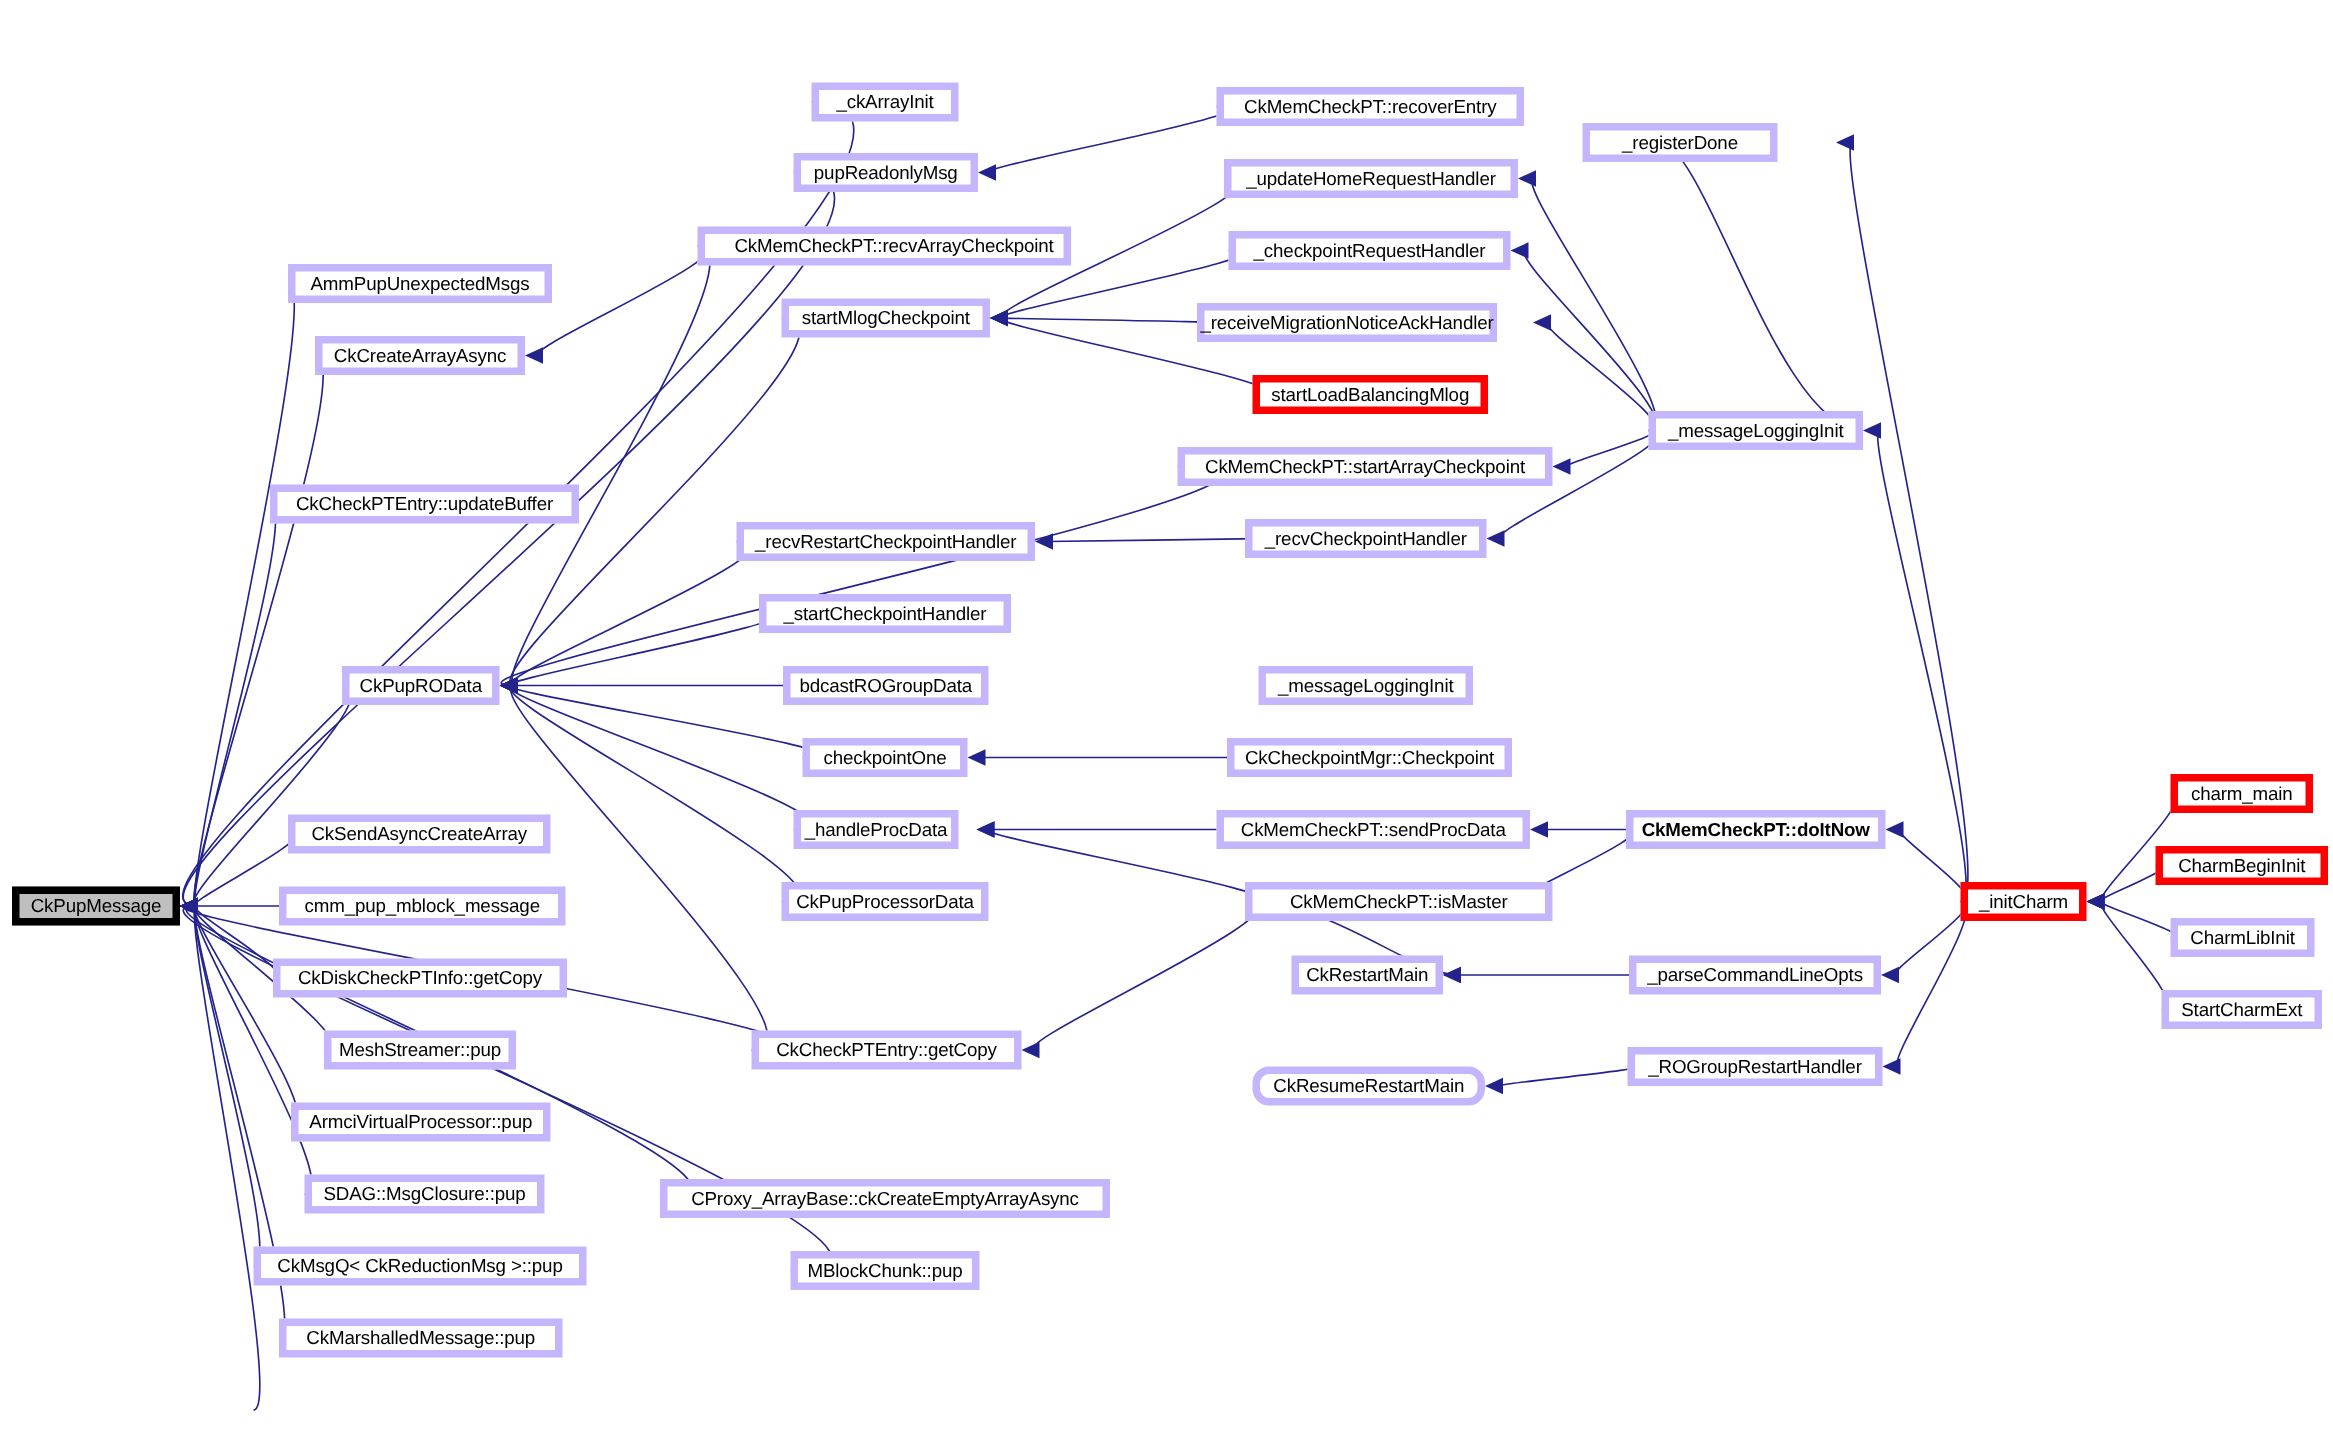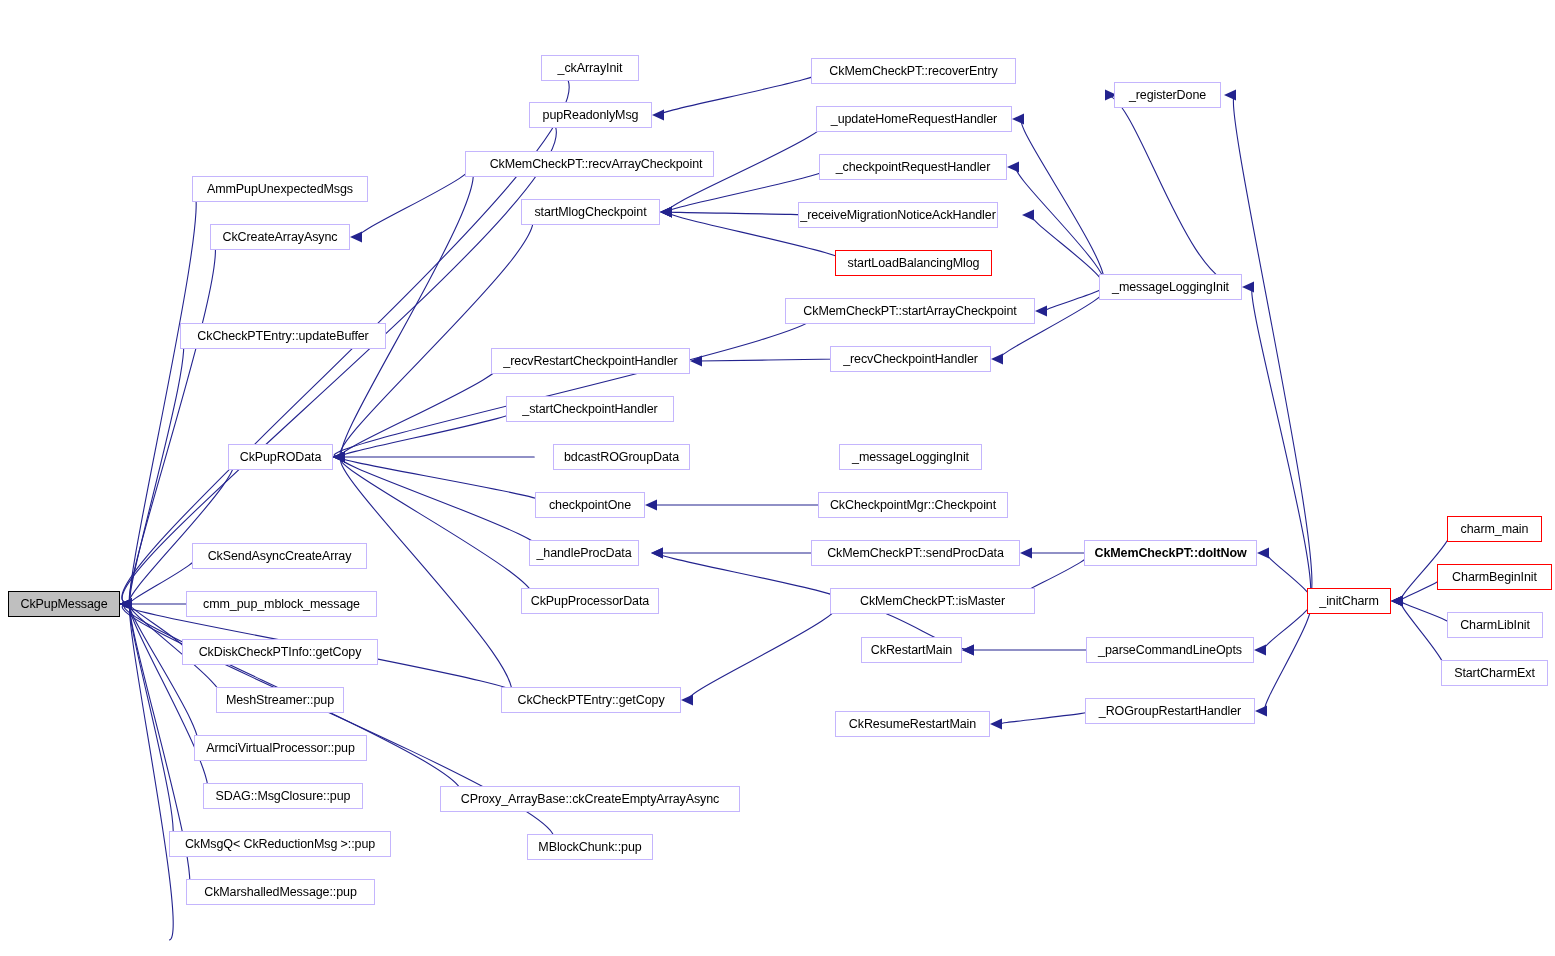--- a/index.html
+++ b/index.html
@@ -3,21 +3,21 @@
 <meta charset="utf-8">
 <title>Caller Graph</title>
 <style>
   html,body{margin:0;padding:0;background:#ffffff;}
   body{font-family:"Liberation Sans","DejaVu Sans",sans-serif;}
   #canvas{position:relative;width:1555px;height:956px;background:#ffffff;overflow:hidden;}
   #edges{position:absolute;left:0;top:0;width:1555px;height:956px;pointer-events:none;}
   .node{
     position:absolute;
     box-sizing:border-box;
-    border:1px solid #c4b5fd;
+    border:5px solid #c4b5fd;
     background:#ffffff;
     color:#000000;
     font-size:12.5px;
     line-height:1;
     display:flex;
     align-items:center;
     justify-content:center;
     white-space:nowrap;
     height:26px;
     padding:0 7px;
@@ -177,21 +177,21 @@
       </div>
       <div class="node" style="left: 228px; top: 444px; width: 105px;">
         <span>CkPupROData</span>
       </div>
       <div class="node" style="left: 491px; top: 348px; width: 199px;">
         <span>_recvRestartCheckpointHandler</span>
       </div>
       <div class="node" style="left: 506px; top: 396px; width: 168px;">
         <span>_startCheckpointHandler</span>
       </div>
-      <div class="node" style="left: 522px; top: 444px; width: 137px; margin-left: 31px;">
+      <div class="node" style="left: 522px; top: 444px; width: 137px;">
         <span>bdcastROGroupData</span>
       </div>
       <div class="node" style="left: 535px; top: 492px; width: 110px;">
         <span>checkpointOne</span>
       </div>
       <div class="node" style="left: 529px; top: 540px; width: 110px;">
         <span>_handleProcData</span>
       </div>
       <div class="node" style="left: 521px; top: 588px; width: 138px;">
         <span>CkPupProcessorData</span>
@@ -261,24 +261,24 @@
       </div>
       <div class="node" style="left: 811px; top: 540px; width: 209px;">
         <span>CkMemCheckPT::sendProcData</span>
       </div>
       <div class="node" style="left: 830px; top: 588px; width: 205px;">
         <span>CkMemCheckPT::isMaster</span>
       </div>
       <div class="node" style="left: 861px; top: 637px; width: 101px;">
         <span>CkRestartMain</span>
       </div>
-      <div class="node" style="left: 835px; top: 711px; width: 155px;">
+      <div class="node" style="left: 835px; top: 711px; width: 155px; border-radius: 11px;">
         <span>CkResumeRestartMain</span>
       </div>
-      <div class="node" style="left: 1114px; top: 82px; width: 107px;">
+      <div class="node" style="left: 1055px; top: 82px; width: 130px;">
         <span>_registerDone</span>
       </div>
       <div class="node" style="left: 1099px; top: 274px; width: 143px;">
         <span>_messageLoggingInit</span>
       </div>
       <div class="node" style="left: 1084px; top: 540px; width: 173px; font-weight: bold;">
         <span>CkMemCheckPT::doItNow</span>
       </div>
       <div class="node" style="left: 1086px; top: 637px; width: 168px;">
         <span>_parseCommandLineOpts</span>

